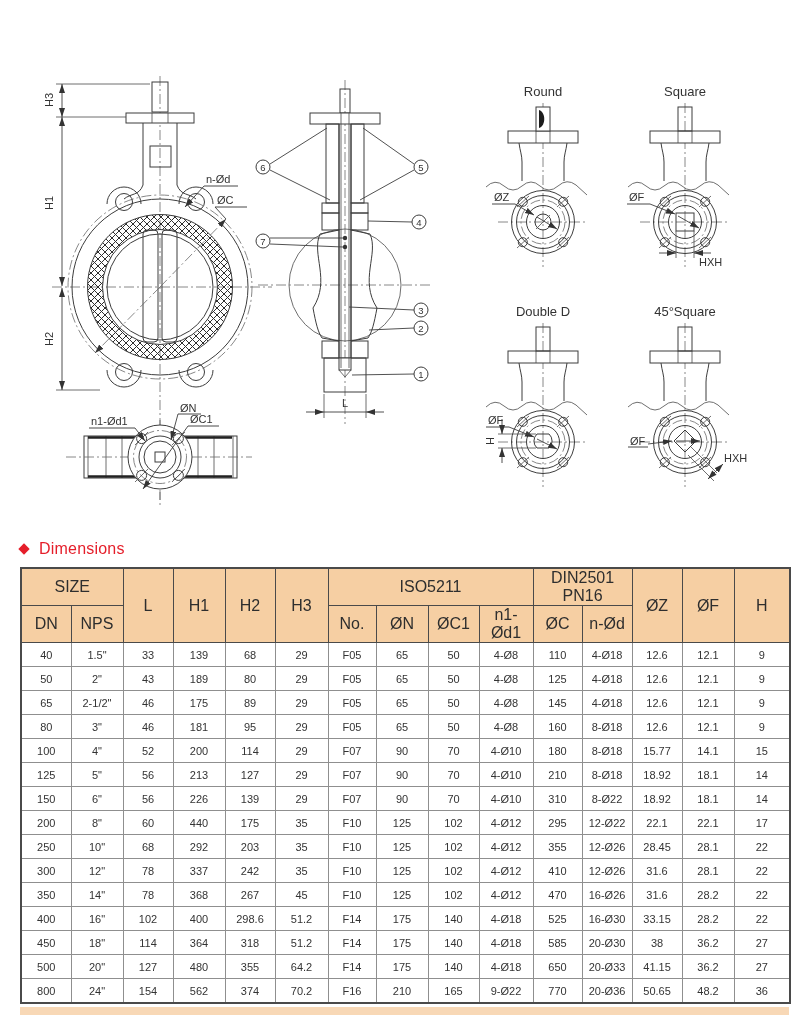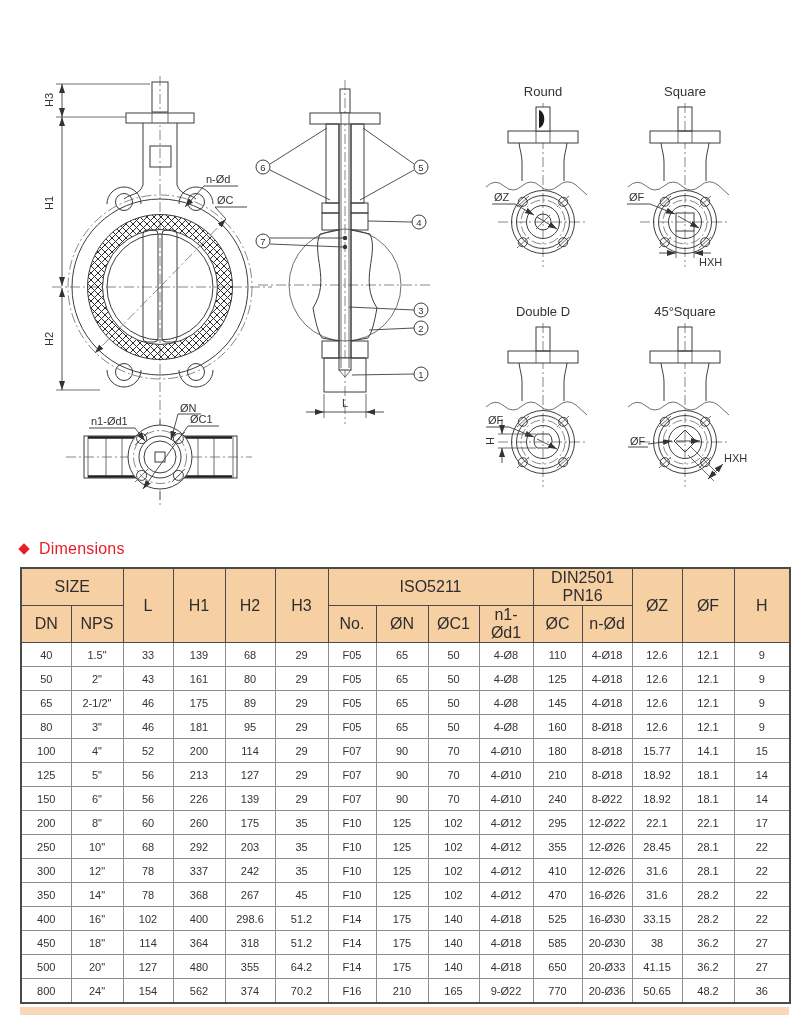--- a/index.html
+++ b/index.html
@@ -367,21 +367,21 @@
             <td>110</td>
             <td>4-Ø18</td>
             <td>12.6</td>
             <td>12.1</td>
             <td>9</td>
           </tr>
           <tr>
             <td>50</td>
             <td>2"</td>
             <td>43</td>
-            <td>161</td>
+            <td>189</td>
             <td>80</td>
             <td>29</td>
             <td>F05</td>
             <td>65</td>
             <td>50</td>
             <td>4-Ø8</td>
             <td>125</td>
             <td>4-Ø18</td>
             <td>12.6</td>
             <td>12.1</td>
@@ -459,31 +459,31 @@
             <td>150</td>
             <td>6"</td>
             <td>56</td>
             <td>226</td>
             <td>139</td>
             <td>29</td>
             <td>F07</td>
             <td>90</td>
             <td>70</td>
             <td>4-Ø10</td>
-            <td>240</td>
+            <td>310</td>
             <td>8-Ø22</td>
             <td>18.92</td>
             <td>18.1</td>
             <td>14</td>
           </tr>
           <tr>
             <td>200</td>
             <td>8"</td>
             <td>60</td>
-            <td>260</td>
+            <td>440</td>
             <td>175</td>
             <td>35</td>
             <td>F10</td>
             <td>125</td>
             <td>102</td>
             <td>4-Ø12</td>
             <td>295</td>
             <td>12-Ø22</td>
             <td>22.1</td>
             <td>22.1</td>

